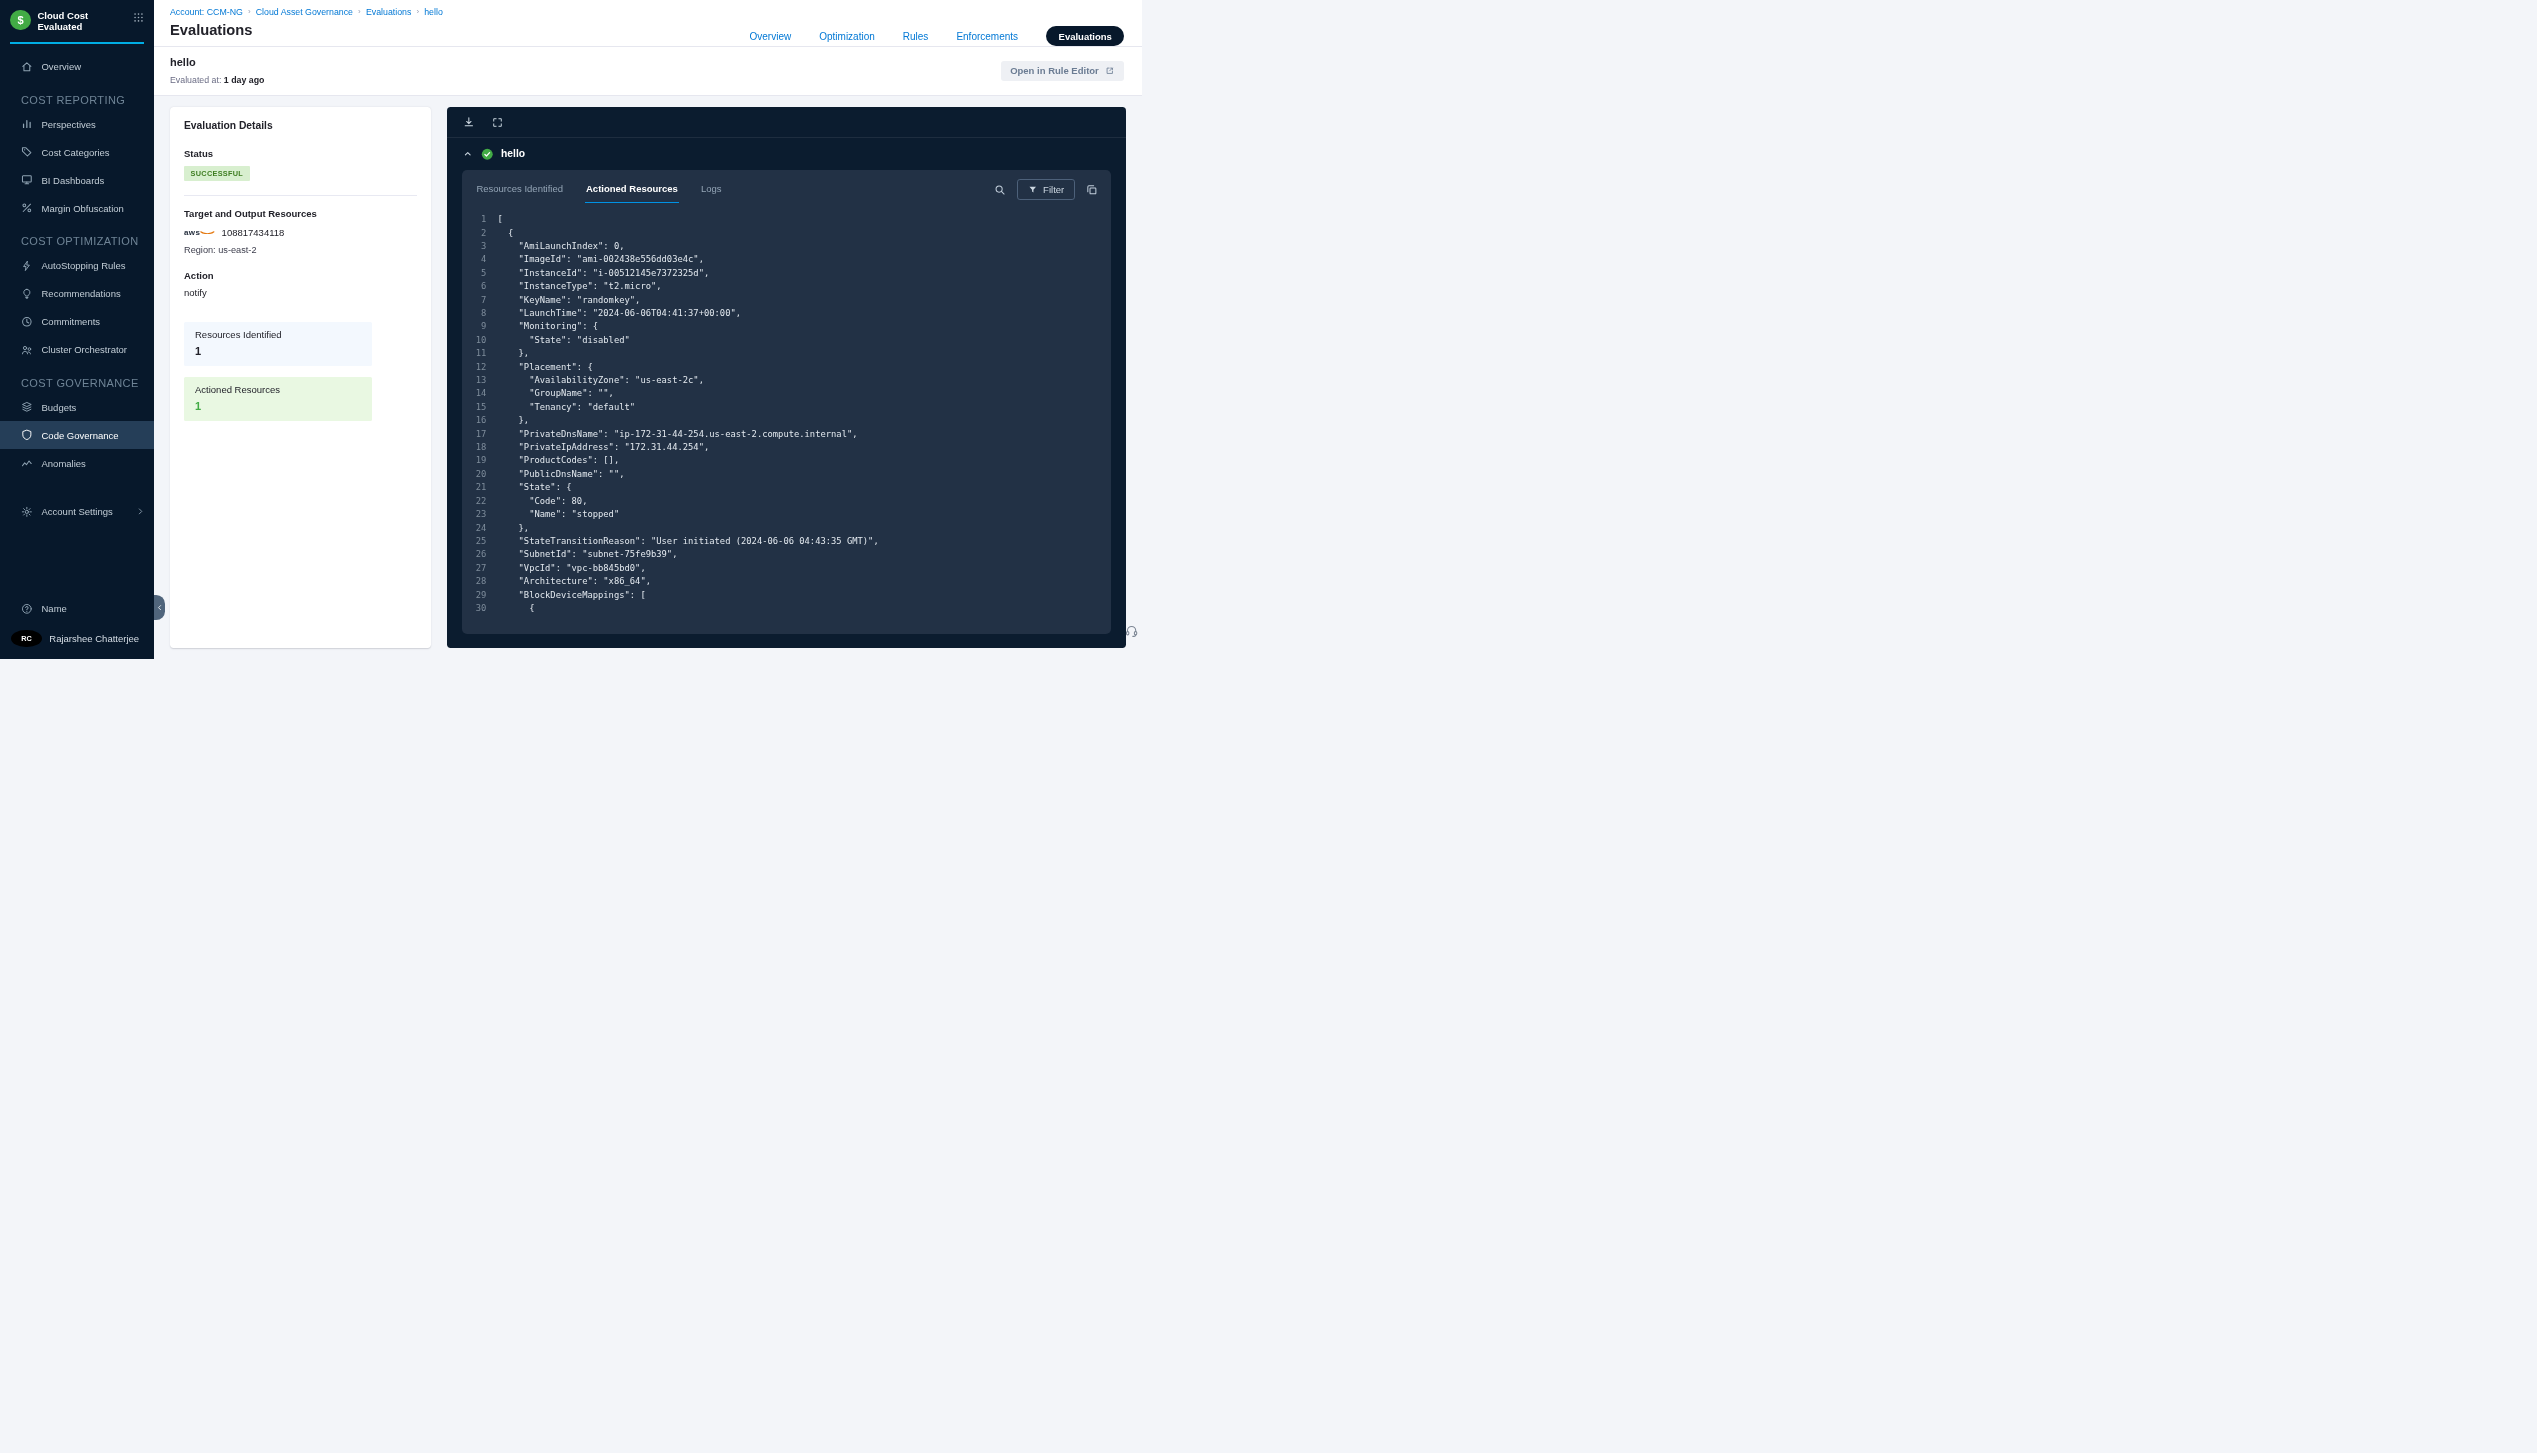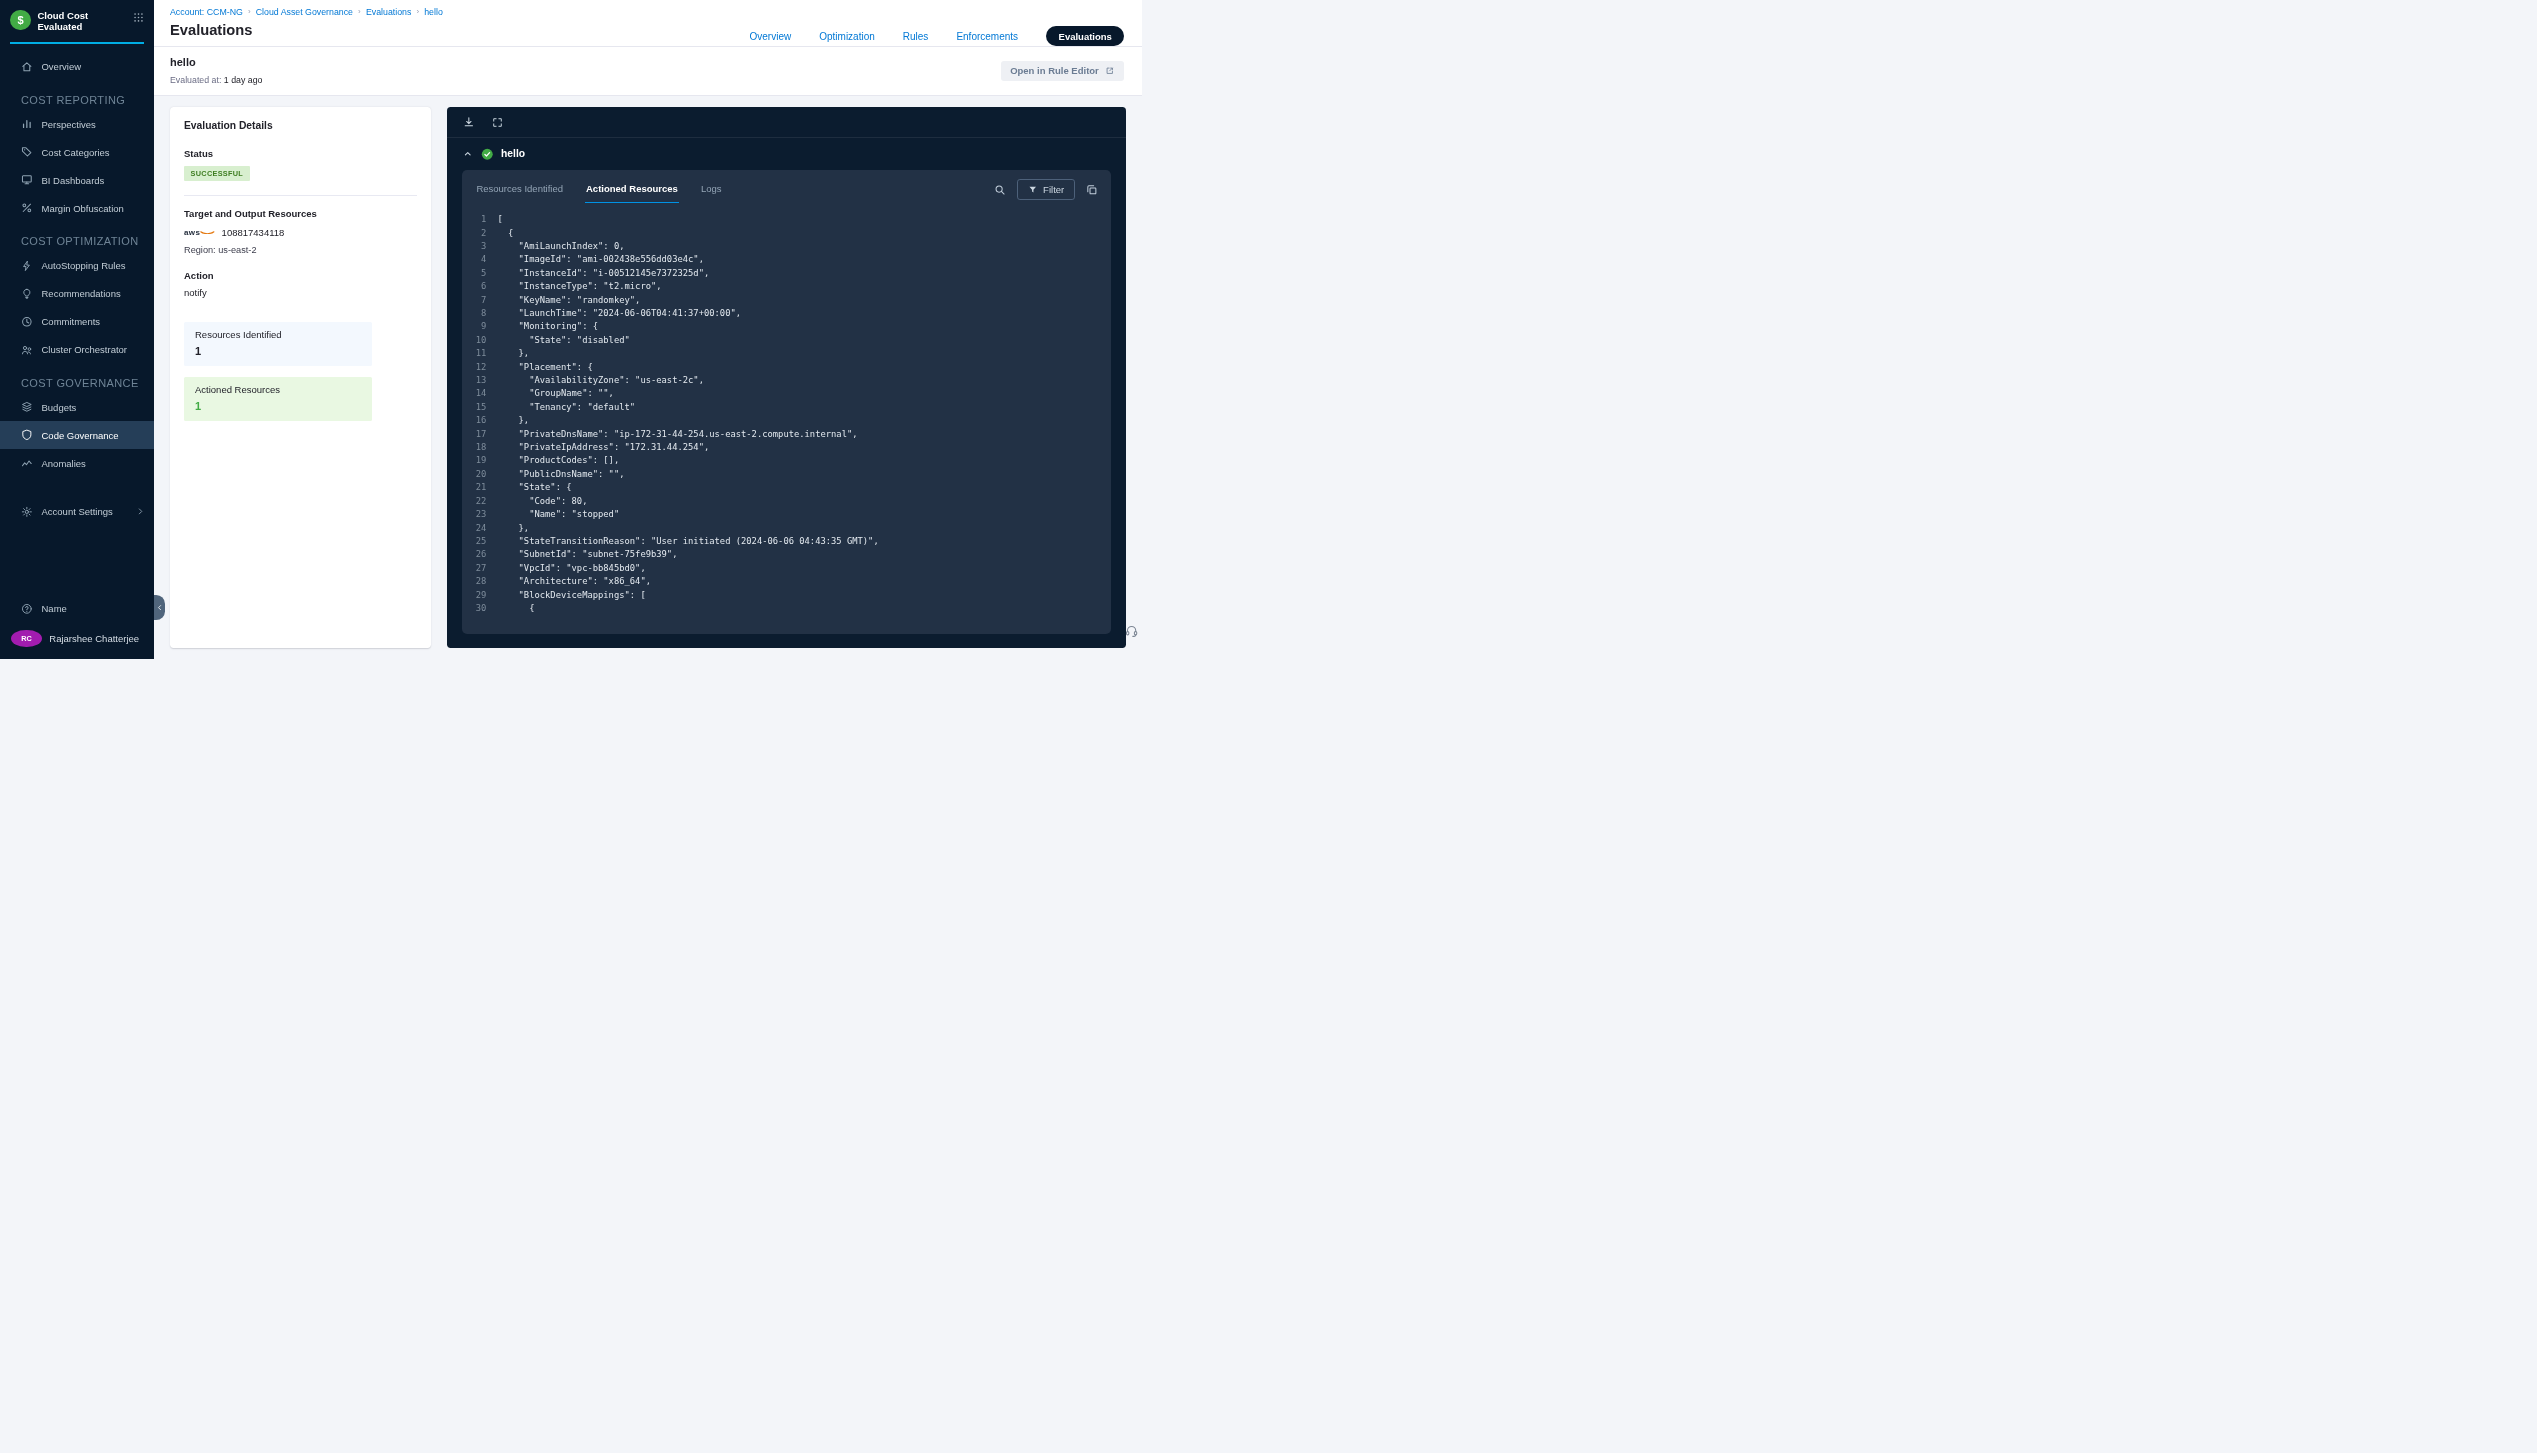--- a/index.html
+++ b/index.html
@@ -17,41 +17,41 @@
   .nav{flex:1;padding-top:8.8px;display:flex;flex-direction:column}
   .nav-item{display:flex;align-items:center;gap:8.8px;height:28px;padding:0 8.8px 0 21px;font-size:9.5px;color:#c2cdd6;cursor:pointer;white-space:nowrap}
   .nav-item svg{color:#8fa3b3}
   .nav-item.active{background:#253e58;color:#fff}
   .nav-item.active svg{color:#fff}
   .nav-section{font-size:11px;letter-spacing:0.4px;color:#6f8496;padding:13.2px 7.3px 4.4px 21px;font-weight:400}
   .nav-item.settings{margin-top:20.6px}
   .chev-right{margin-left:auto;color:#8fa3b3}
   .sidebar-bottom{padding:0 0 8.8px}
   .user-row{display:flex;align-items:center;gap:7.3px;padding:7.3px 7.3px 2.9px 11px;cursor:pointer}
-  .avatar{width:31px;height:17.6px;border-radius:50%;background:#a21caf;color:#fff;font-size:7.3px;font-weight:700;display:flex;align-items:center;justify-content:center;flex:none}
+  .avatar{width:31px;height:17.6px;border-radius:50%;background:#000000;color:#fff;font-size:7.3px;font-weight:700;display:flex;align-items:center;justify-content:center;flex:none}
   .user-name{font-size:9.5px;color:#d6dee6}
   .collapse-handle{position:absolute;left:154px;top:595px;width:11px;height:25px;background:#50657c;border-radius:0 8.8px 8.8px 0;display:flex;align-items:center;justify-content:center;color:#e7edf3;cursor:pointer;z-index:3}
 
   
   .main{flex:1;display:flex;flex-direction:column;min-width:0}
   .header{background:#fff;padding:6.6px 17.6px 0 16px;border-bottom:0.7px solid #e6e7ef}
   .header-top{display:flex;align-items:flex-end;justify-content:space-between}
   .breadcrumb{font-size:8.8px;display:flex;gap:5.1px;align-items:center}
   .crumb{color:#0278d5;cursor:pointer}
   .crumb.current{cursor:default}
   .crumb-sep{color:#9aa0b5;font-size:8px}
   .page-title{font-size:14.7px;font-weight:700;color:#22222a;margin:5.1px 0 8.8px}
   .top-nav{display:flex;align-items:center;gap:28px;margin-top:6.6px}
   .top-link{font-size:10px;color:#0278d5;cursor:pointer}
   .top-pill{background:#07182b;color:#fff;font-size:9.5px;font-weight:600;height:20px;display:flex;align-items:center;padding:0 12.5px;border-radius:10.3px;cursor:pointer}
 
   .subheader{background:#fff;padding:8.8px 17.6px 10.3px 16px;border-bottom:0.7px solid #e6e7ef;display:flex;align-items:flex-start;justify-content:space-between}
   .sub-title{font-size:11px;font-weight:700;color:#22222a}
   .sub-meta{font-size:8.8px;color:#6b6d85;margin-top:6.6px}
-  .sub-meta b{color:#22222a;font-weight:400}
+  .sub-meta b{color:#22222a;font-weight:700}
   .rule-editor-btn{display:flex;align-items:center;gap:6.6px;background:#eef0f4;border:none;border-radius:2.9px;height:20.6px;padding:0 9.5px;font-size:9.5px;font-weight:600;color:#6b7c93;cursor:pointer;margin-top:4.4px;font-family:inherit}
 
   .content{flex:1;display:flex;gap:16px;padding:11px 16px;min-height:0}
 
   
   .details-card{width:261px;flex:none;background:#fff;border-radius:3.7px;box-shadow:0 0.7px 2.2px rgba(40,41,61,.08),0 0.7px 0.7px rgba(96,97,112,.14);padding:12.5px 14px;overflow:hidden}
   .card-title{font-size:10.3px;font-weight:700;margin-bottom:17.6px}
   .field-label{font-size:9.5px;font-weight:600;color:#22222a}
   .badge{display:inline-block;background:#d8efcf;color:#3f7e22;font-size:7.3px;font-weight:700;letter-spacing:0.3px;padding:2.9px 6.6px;border-radius:1px;margin-top:6.6px}
   .divider{border:none;border-top:0.7px solid #e8e9f2;margin:14px 0 12.5px}

